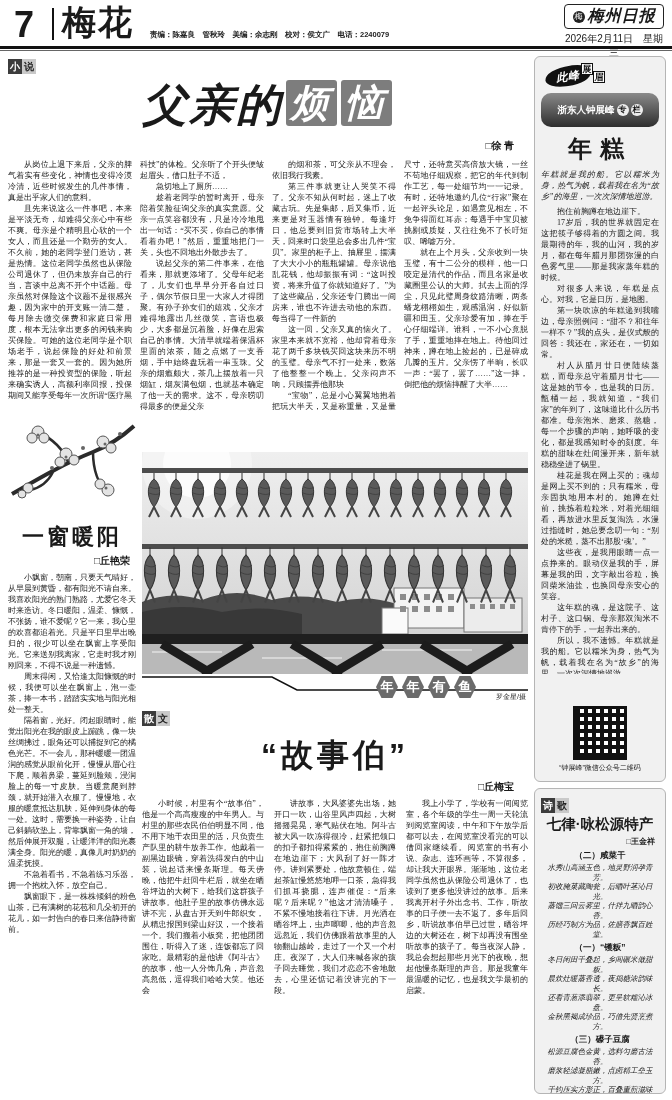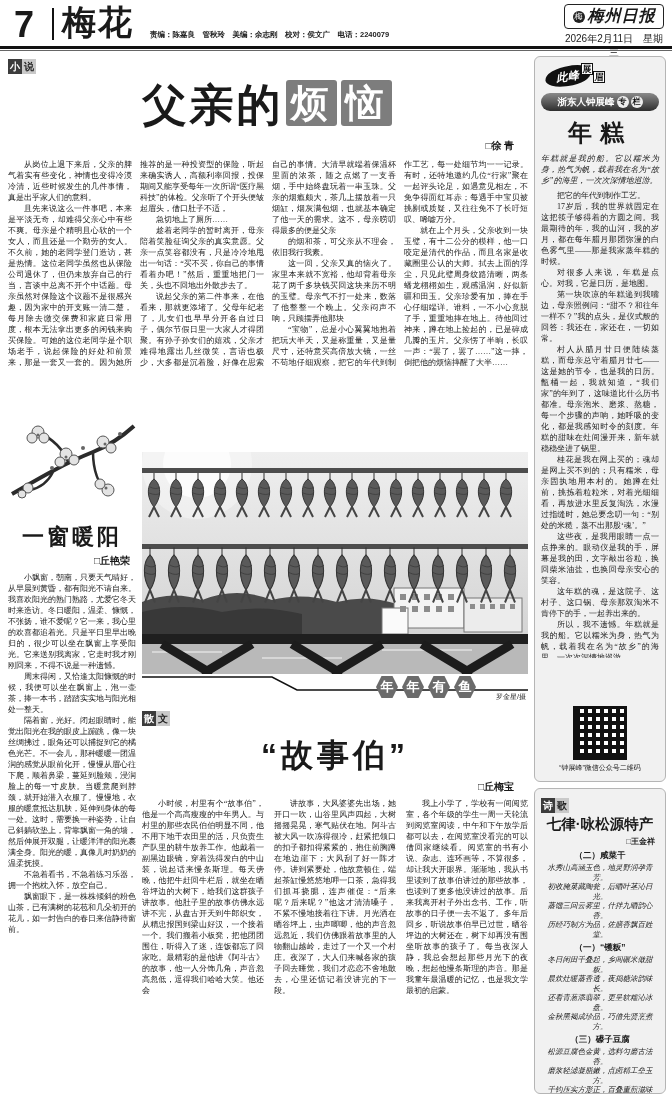--- a/index.html
+++ b/index.html
@@ -20,21 +20,21 @@
   .rule1 { position:absolute; left:0; top:46px; width:672px; height:3px; background:#111; }
   .rule2 { position:absolute; left:0; top:50px; width:672px; height:1px; background:#666; }
 
   
   .badge { display:inline-flex; font-family:"Liberation Sans",sans-serif; font-size:10px; font-weight:bold; line-height:13px; }
   .badge .b1 { background:#3c3c3c; color:#fff; padding:1px 2px; }
   .badge .b2 { background:#c9c9c9; color:#222; padding:1px 2px; }
 
   
   .novel { position:absolute; left:8px; top:56px; width:520px; height:396px; overflow:hidden; }
-  .novel-title { text-align:center; margin-top:2px; font-family:"Liberation Sans",sans-serif; font-weight:900; font-size:44px; letter-spacing:3px; }
+  .novel-title { text-align:center; margin-top:2px; font-family:"Liberation Sans",sans-serif; font-weight:900; font-size:44px; letter-spacing:3px;font-style:italic; }
   .novel-title .boxed { display:inline-block; background:#7d7d7d; color:#fff; font-size:38px; line-height:46px; padding:0 5px; margin:0 2px; border-radius:3px; vertical-align:4px; }
   .author { text-align:right; font-size:10px; font-weight:bold; padding-right:14px; margin:4px 0 6px; }
   .cols4 { column-count:4; column-gap:8px; height:300px; overflow:hidden; font-size:8px; line-height:11px; text-align:justify; }
   .para { text-indent:2em; margin:0; }
   .cols3 { column-count:3; column-gap:10px; height:288px; overflow:hidden; font-size:8px; line-height:11px; text-align:justify; }
 
   
   .strip { position:absolute; left:8px; top:424px; width:128px; height:644px; overflow:hidden; }
   .strip h2 { font-family:"Liberation Sans",sans-serif; font-size:22px; font-weight:900; letter-spacing:3px; text-align:center; margin-top:2px; }
   .strip .author { padding-right:6px; margin:2px 0 4px; }
@@ -56,21 +56,21 @@
   
   .rcol { position:absolute; left:534px; top:56px; width:132px; height:1040px; }
   .rbox { background:#f1f1f1; border:1px solid #b5b5b5; border-radius:6px; padding:6px 6px; overflow:hidden; }
   .rbox.niangao { height:726px; position:relative; }
   .rbox.poems { height:306px; margin-top:6px; }
 
   .blob { position:relative; width:70px; height:26px; margin-left:4px; }
   .blob-ink { position:absolute; left:0; top:3px; width:46px; height:20px; background:#111; border-radius:60% 40% 55% 45%; transform:rotate(-8deg); color:#fff; font-family:"Liberation Serif",serif; font-style:italic; font-weight:bold; font-size:11px; text-align:center; line-height:20px; letter-spacing:1px; }
   .blob-tile { position:absolute; width:12px; height:12px; background:#fff; border:1px solid #111; color:#111; font-size:9px; font-weight:bold; text-align:center; line-height:11px; }
   .t1 { left:36px; top:0; } .t2 { left:48px; top:8px; }
-  .bubble { margin:4px auto 0; width:118px; height:18px; background:linear-gradient(180deg,#8a8a8a,#2e2e2e); border-radius:10px; display:flex; align-items:center; justify-content:center; gap:2px; color:#fff; font-family:"Liberation Sans",sans-serif; font-size:9.5px; font-weight:bold; }
+  .bubble { margin:4px auto 0; width:118px; height:34px; background:linear-gradient(180deg,#8a8a8a,#2e2e2e); border-radius:10px; display:flex; align-items:center; justify-content:center; gap:2px; color:#fff; font-family:"Liberation Sans",sans-serif; font-size:9.5px; font-weight:bold; }
   .bubble .circ { width:12px; height:12px; border-radius:50%; background:#ededed; color:#111; font-size:8px; line-height:12px; text-align:center; }
   .niangao h2 { text-align:center; font-family:"Liberation Sans",sans-serif; font-size:24px; font-weight:900; letter-spacing:8px; margin:6px 0 4px; }
   .intro { font-style:italic; font-size:8px; line-height:11px; text-align:justify; margin-bottom:4px; }
   .ng-body { font-size:8px; line-height:11px; text-align:justify; height:468px; overflow:hidden; }
   .qr-wrap { position:absolute; left:0; right:0; bottom:8px; text-align:center; }
   .qr { width:54px; height:54px; margin:0 auto; border:3px solid #111; background-image:repeating-linear-gradient(90deg,#111 0 4px,transparent 4px 8px),repeating-linear-gradient(0deg,#111 0 4px,#fff 4px 8px); }
   .qr-cap { font-size:7px; margin-top:3px; font-family:"Liberation Sans",sans-serif; }
 
   .poems h2 { text-align:center; font-family:"Liberation Sans",sans-serif; font-size:14.5px; font-weight:900; margin-top:2px; }
   .poems .author { font-size:8px; padding-right:4px; margin:2px 0 2px; }
@@ -114,20 +114,21 @@
           <p class="para">从岗位上退下来后，父亲的脾气着实有些变化，神情也变得冷漠冷清，近些时候发生的几件事情，真是出乎家人们的意料。</p>
           <p class="para">且先来说这么一件事吧，本来是平淡无奇，却难得父亲心中有些不爽。母亲是个精明且心软的一个女人，而且还是一个勤劳的女人。不久前，她的老同学登门造访，甚是热情。这位老同学虽然也从保险公司退休了，但仍未放弃自己的行当，言谈中总离不开个中话题。母亲虽然对保险这个议题不是很感兴趣，因为家中的开支账一清二楚，每月除去缴交保费和家庭日常用度，根本无法拿出更多的闲钱来购买保险。可她的这位老同学是个职场老手，说起保险的好处和前景来，那是一套又一套的。因为她所推荐的是一种投资型的保险，听起来确实诱人，高额利率回报，投保期间又能享受每年一次所谓“医疗黑科技”的体检。父亲听了个开头便皱起眉头，借口肚子不适，</p>
         </div>
       <div>
           <p class="para">急切地上了厕所……</p>
           <p class="para">趁着老同学的暂时离开，母亲陪着笑脸征询父亲的真实意愿。父亲一点笑容都没有，只是冷冷地甩出一句话：“买不买，你自己的事情看着办吧！”然后，重重地把门一关，头也不回地出外散步去了。</p>
           <p class="para">说起父亲的第二件事来，在他看来，那就更添堵了。父母年纪老了，儿女们也早早分开各自过日子，偶尔节假日里一大家人才得团聚。有孙子孙女们的嬉戏，父亲才难得地露出几丝微笑，言语也极少，大多都是沉着脸，好像在思索自己的事情。大清早就端着保温杯里面的浓茶，随之点燃了一支香烟，手中始终盘玩着一串玉珠。父亲的烟瘾颇大，茶几上摆放着一只烟缸，烟灰满包烟，也就基本确定了他一天的需求。这不，母亲唠叨得最多的便是父亲</p>
         </div>
       <div>
           <p class="para">的烟和茶，可父亲从不理会，依旧我行我素。</p>
+          <p class="para">第三件事就更让人哭笑不得了。父亲不知从何时起，迷上了收藏古玩。先是集邮，后又集币，近来更是对玉器情有独钟。每逢圩日，他总要到旧货市场转上大半天，回来时口袋里总会多出几件“宝贝”。家里的柜子上、抽屉里，摆满了大大小小的瓶瓶罐罐。母亲说他乱花钱，他却振振有词：“这叫投资，将来升值了你就知道好了。”为了这些藏品，父亲还专门腾出一间房来，谁也不许进去动他的东西。每当得了一件新的</p>
           <p class="para">这一回，父亲又真的恼火了。家里本来就不宽裕，他却背着母亲花了两千多块钱买回这块来历不明的玉璧。母亲气不打一处来，数落了他整整一个晚上。父亲闷声不响，只顾摆弄他那块</p>
         </div>
       <div>
           <p class="para">“宝物”，总是小心翼翼地抱着把玩大半天，又是称重量，又是量尺寸，还特意买高倍放大镜，一丝不苟地仔细观察，把它的年代到制作工艺，每一处细节均一一记录。有时，还特地邀约几位“行家”聚在一起评头论足，如遇意见相左，不免争得面红耳赤；每遇手中宝贝被挑剔或质疑，又往往免不了长吁短叹、唏嘘万分。</p>
           <p class="para">就在上个月头，父亲收到一块玉璧，有十二公分的模样，他一口咬定是清代的作品，而且名家是收藏圈里公认的大师。拭去上面的浮尘，只见此璧周身纹路清晰，两条蟠龙栩栩如生，观感温润，好似新疆和田玉。父亲珍爱有加，捧在手心仔细端详。谁料，一不小心竟脱了手，重重地摔在地上。待他回过神来，蹲在地上捡起的，已是碎成几瓣的玉片。父亲愣了半晌，长叹一声：“罢了，罢了……”这一摔，倒把他的烦恼摔醒了大半……</p>
         </div>
     </div>
   </section>
 
   <aside class="strip">
@@ -285,21 +286,21 @@
       <h2>“故事伯”</h2>
       <div class="author">□丘梅宝</div>
       <div class="cols3">
         <div>
             <p class="para">小时候，村里有个“故事伯”，他是一个高高瘦瘦的中年男人。与村里的那些农民伯伯明显不同，他不用下地干农田里的活，只负责生产队里的耕牛放养工作。他戴着一副黑边眼镜，穿着洗得发白的中山装，说起话来慢条斯理。每天傍晚，他把牛赶回牛栏后，就坐在晒谷坪边的大树下，给我们这群孩子讲故事。他肚子里的故事仿佛永远讲不完，从盘古开天到牛郎织女，从精忠报国到梁山好汉，一个接着一个。我们搬着小板凳，把他团团围住，听得入了迷，连饭都忘了回家吃。最精彩的是他讲《阿斗古》的故事，他一人分饰几角，声音忽高忽低，逗得我们哈哈大笑。他还会</p>
           </div>
         <div>
             <p class="para">讲故事，大风婆婆先出场，她开口一吹，山谷里风声四起，大树摇摇晃晃，寒气贴伏在地。阿斗古被大风一吹冻得很冷，赶紧把领口的扣子都扣得紧紧的，抱住前胸蹲在地边崖下；大风刮了好一阵才停。讲到紧要处，他故意顿住，端起茶缸慢悠悠地呷一口茶，急得我们抓耳挠腮，连声催促：“后来呢？后来呢？”他这才清清嗓子，不紧不慢地接着往下讲。月光洒在晒谷坪上，虫声唧唧，他的声音忽远忽近，我们仿佛跟着故事里的人物翻山越岭，走过了一个又一个村庄。夜深了，大人们来喊各家的孩子回去睡觉，我们才恋恋不舍地散去，心里还惦记着没讲完的下一段。</p>
           </div>
         <div>
-            <p class="para">我上小学了，学校有一间阅览室，各个年级的学生一周一天轮流到阅览室阅读，中午和下午放学后都可以去，在阅览室没看完的可以借回家继续看。阅览室的书有小说、杂志、连环画等，不算很多，却让我大开眼界。渐渐地，我从书里读到了故事伯讲过的那些故事，也读到了更多他没讲过的故事。后来我离开村子外出念书、工作，听故事的日子便一去不返了。多年后回乡，听说故事伯早已过世，晒谷坪边的大树还在，树下却再没有围坐听故事的孩子了。每当夜深人静，我总会想起那些月光下的夜晚，想起他慢条斯理的声音。那是我童年最温暖的记忆，也是我文学最初的启蒙。</p>
+            <p class="para">我上小学了，学校有一间阅览室，各个年级的学生一周一天轮流到阅览室阅读，中午和下午放学后都可以去，在阅览室没看完的可以借回家继续看。阅览室的书有小说、杂志、连环画等，不算很多，却让我大开眼界。渐渐地，这位老同学虽然也从保险公司退休了，也读到了更多他没讲过的故事。后来我离开村子外出念书、工作，听故事的日子便一去不返了。多年后回乡，听说故事伯早已过世，晒谷坪边的大树还在，树下却再没有围坐听故事的孩子了。每当夜深人静，我总会想起那些月光下的夜晚，想起他慢条斯理的声音。那是我童年最温暖的记忆，也是我文学最初的启蒙。</p>
           </div>
       </div>
     </section>
   </div>
 
   <div class="rcol">
 
     <section class="rbox niangao">
       <div class="blob">
         <span class="blob-ink">此峰</span>
@@ -307,21 +308,21 @@
         <span class="blob-tile t2">眉</span>
       </div>
       <div class="bubble">
         <span>浙东人钟展峰</span>
         <span class="circ">专</span>
         <span class="circ">栏</span>
       </div>
       <h2>年糕</h2>
       <div class="intro">年糕就是我的船。它以糯米为身，热气为帆，载着我在名为“故乡”的海里，一次次深情地巡游。</div>
       <div class="ng-body">
-          <p class="para">把它的年代到制作工艺。</p>
+          <p class="para">抱住前胸蹲在地边崖下。</p>
           <p class="para">17岁后，我的世界就固定在这把筷子够得着的方圆之间。我最期待的年，我的山河，我的岁月，都在每年腊月那团弥漫的白色雾气里——那是我家蒸年糕的时候。</p>
           <p class="para">对很多人来说，年糕是点心。对我，它是日历，是地图。</p>
           <p class="para">第一块吹凉的年糕递到我嘴边，母亲照例问：“甜不？和往年一样不？”我的点头，是仪式般的回答：我还在，家还在，一切如常。</p>
           <p class="para">村人从腊月廿日便陆续蒸糕，而母亲总守着腊月廿七——这是她的节令，也是我的日历。甑桶一起，我就知道，“我们家”的年到了，这味道比什么历书都准。母亲泡米、磨浆、熬糖，每一个步骤的声响，她呼吸的变化，都是我感知时令的刻度。年糕的甜味在灶间漫开来，新年就稳稳坐进了锅里。</p>
           <p class="para">桂花是我在网上买的；魂却是网上买不到的；只有糯米，母亲固执地用本村的。她蹲在灶前，挑拣着粒粒米，对着光细细看，再放进水里反复淘洗，水漫过指缝时，她总要念叨一句：“别处的米糙，蒸不出那股‘魂’。”</p>
           <p class="para">这些夜，是我用眼睛一点一点挣来的。眼动仪是我的手，屏幕是我的田，文字敲出谷粒，换回柴米油盐，也换回母亲安心的笑容。</p>
           <p class="para">这年糕的魂，是这院子、这村子、这口锅、母亲那双淘米不肯停下的手，一起养出来的。</p>
           <p class="para">所以，我不遗憾。年糕就是我的船。它以糯米为身，热气为帆，载着我在名为“故乡”的海里，一次次深情地巡游。</p>
         </div>
       <div class="qr-wrap">

